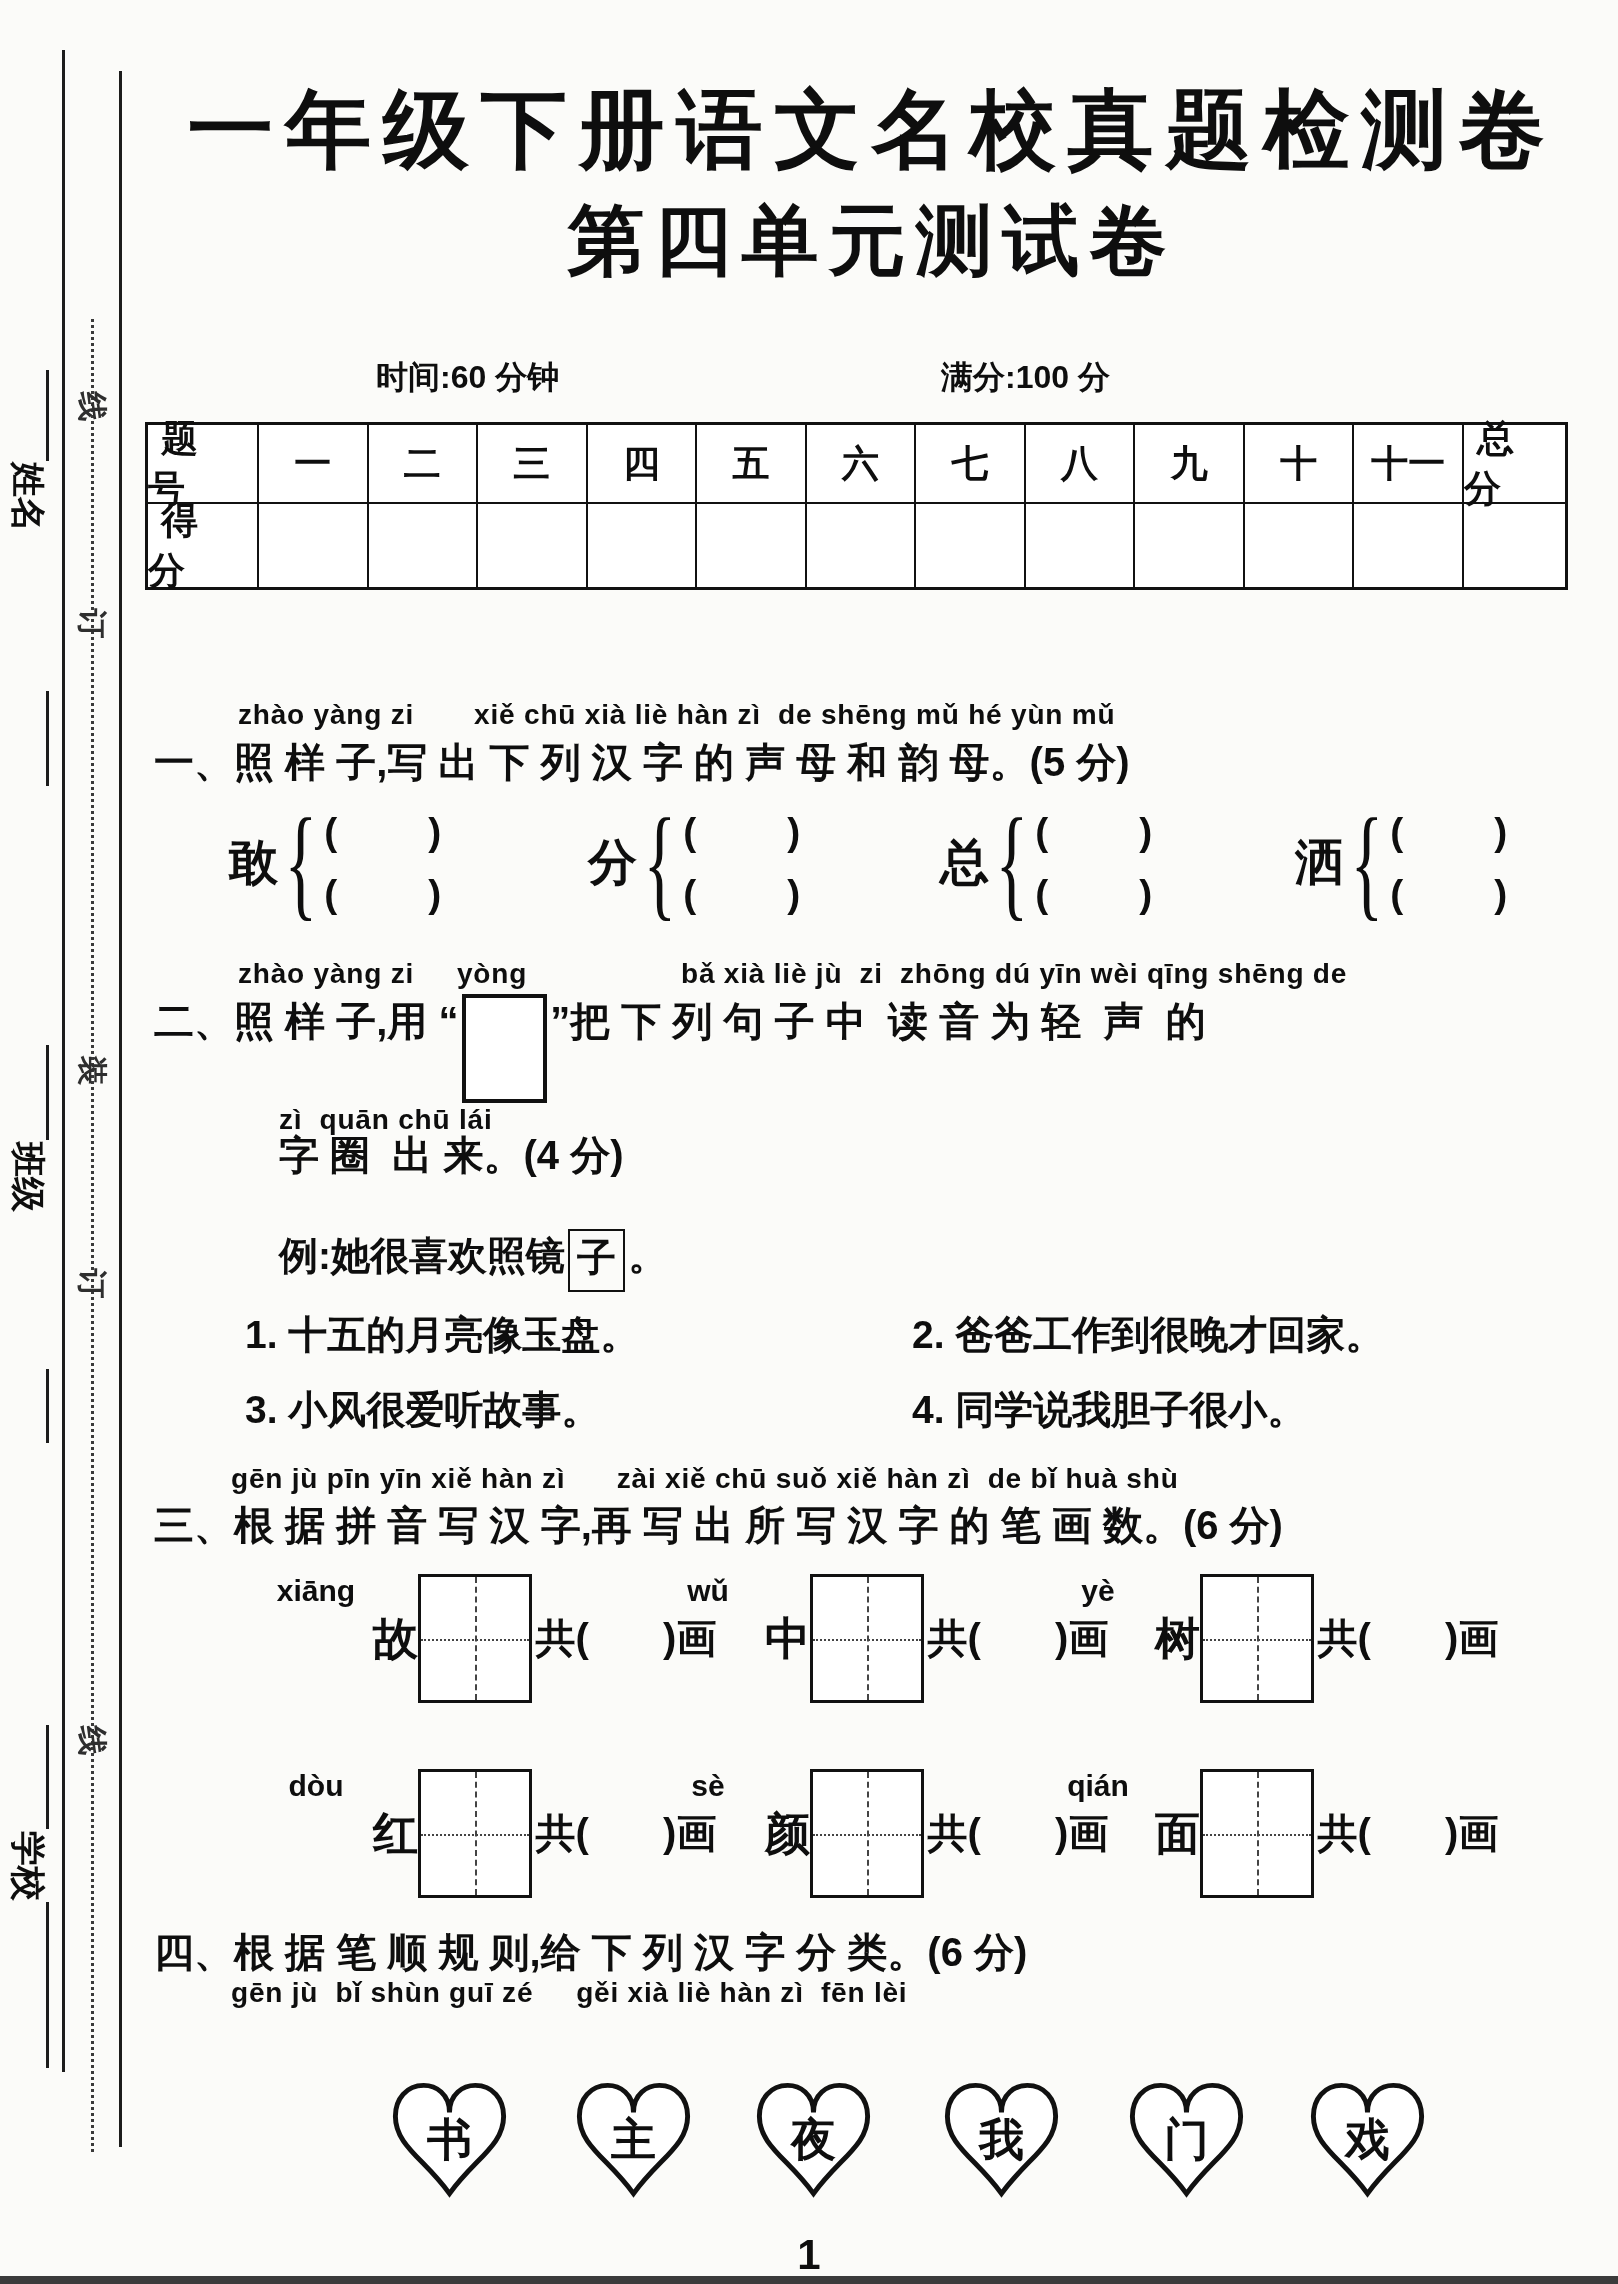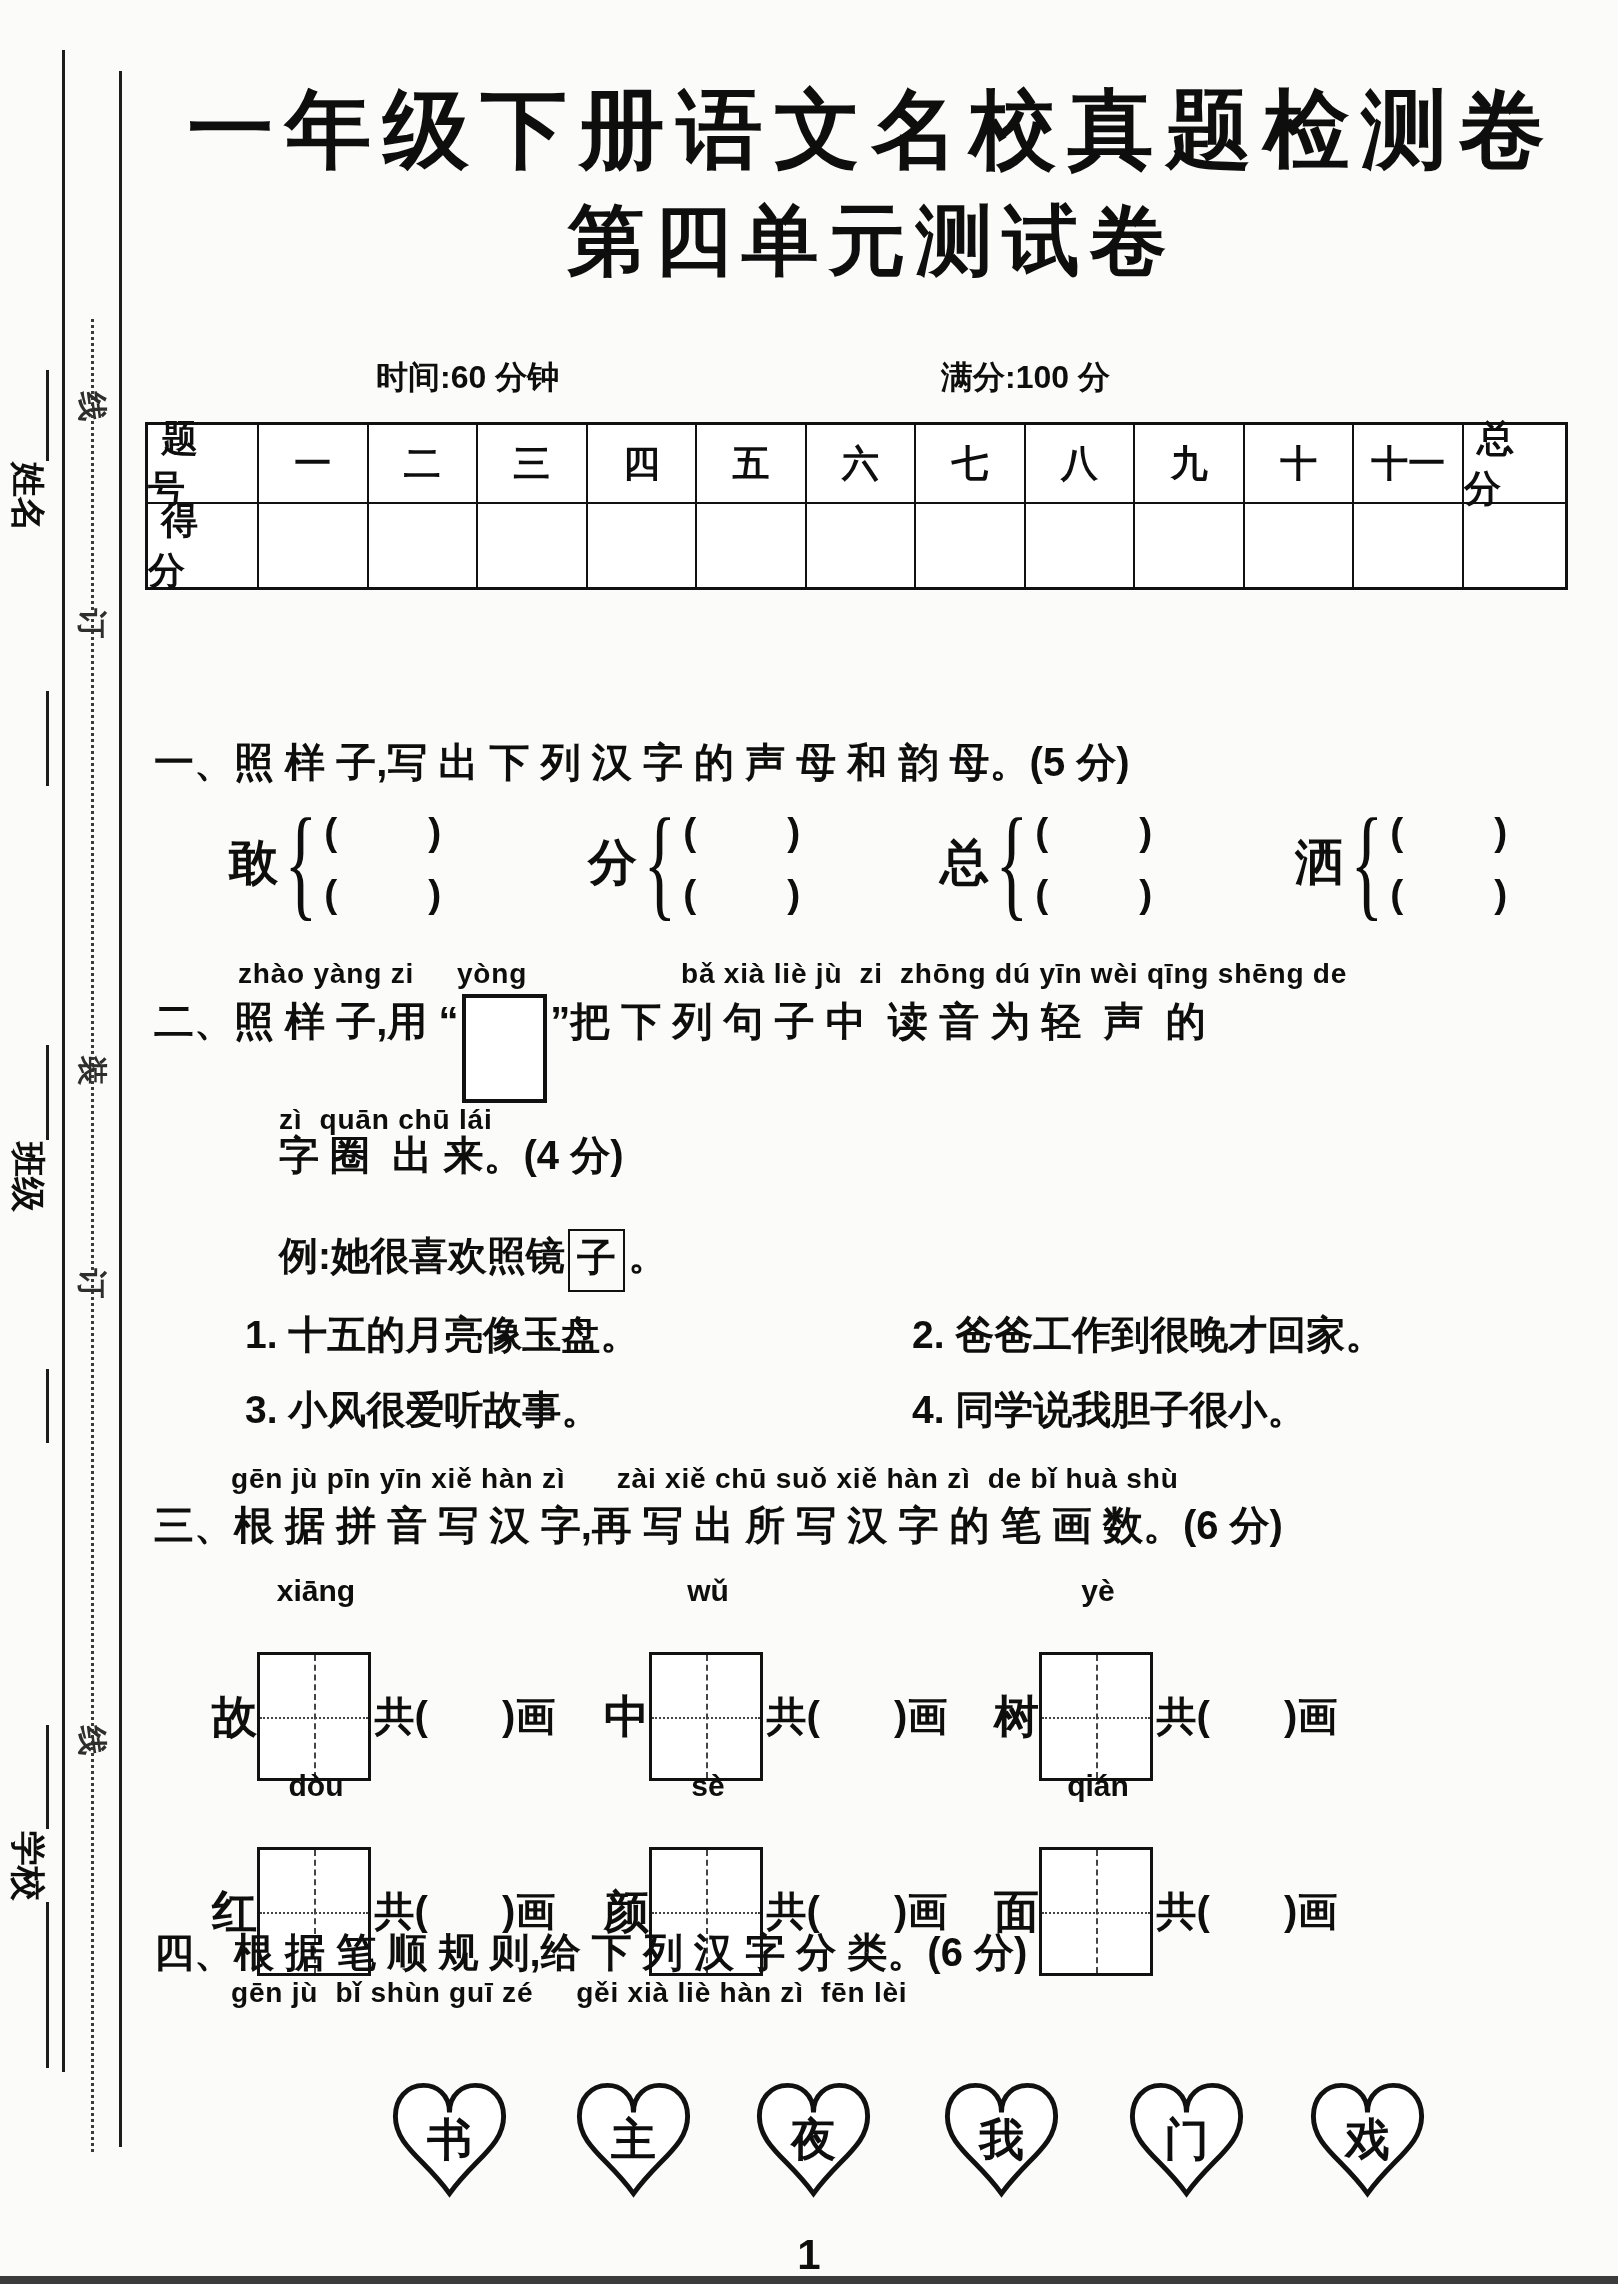--- a/index.html
+++ b/index.html
@@ -37,21 +37,21 @@
         transform:scaleX(.55);line-height:118px;margin:0 -6.7px;}
   .parcol{display:flex;flex-direction:column;gap:18.5px;}
   .parrow{display:flex;align-items:center;font-size:39px;font-weight:900;}
   .pargap{display:inline-block;width:91px;}
   
   .q2line{display:flex;}
   .sq-box{display:inline-block;width:77px;height:101px;border:4.2px solid #111;background:#fff;margin:0 3.4px;}
   .boxed-char{display:inline-block;border:2.5px solid #111;padding:0 6.7px 5px 6.7px;margin:0 3.4px;}
   .sentence{font-size:39px;font-weight:900;}
   
-  .q3group{position:absolute;display:flex;flex-direction:column;gap:44px;}
+  .q3group{position:absolute;display:flex;flex-direction:row;}
   .q3pinyin{margin-left:47px;width:114px;text-align:center;font-size:30px;font-weight:700;}
   .q3row{display:flex;align-items:center;}
   .q3hanzi{font-size:45px;font-weight:900;}
   .tzbox{position:relative;width:108px;height:123px;border:3.4px solid #111;background:#fff;flex:none;}
   .tzbox::before{content:"";position:absolute;left:50%;top:0;bottom:0;border-left:2.5px dashed #444;}
   .tzbox::after{content:"";position:absolute;top:50%;left:0;right:0;border-top:2.5px dotted #444;}
   .q3gong,.q3hua{font-size:40px;font-weight:900;margin-left:3.4px;}
   .q3gap{display:inline-block;width:71px;}
   
   .heart{position:absolute;top:2075px;width:123px;height:129px;}
@@ -113,20 +113,21 @@
     <div class="cell r2"></div>
     <div class="cell r2"></div>
     <div class="cell r2"></div>
     <div class="cell r2"></div>
     <div class="cell r2"></div>
     <div class="cell r2"></div>
     <div class="cell r2"></div>
     <div class="cell r2"></div>
   </div>
 
+  <div class="abs pinyin pre" style="left:238px;top:699px;">zhào yàng zi       xiě chū xià liè hàn zì  de shēng mǔ hé yùn mǔ</div>
   <div class="abs qtext pre" style="left:154px;top:735px;">一、照 样 子,写 出 下 列 汉 字 的 声 母 和 韵 母。(5 分)</div>
 
   <div class="q1group" style="left:229px;">
     <span class="q1char">敢</span>
     <span class="brace">{</span>
     <div class="parcol">
       <div class="parrow">
           <span>(</span>
           <span class="pargap"></span>
           <span>)</span>

